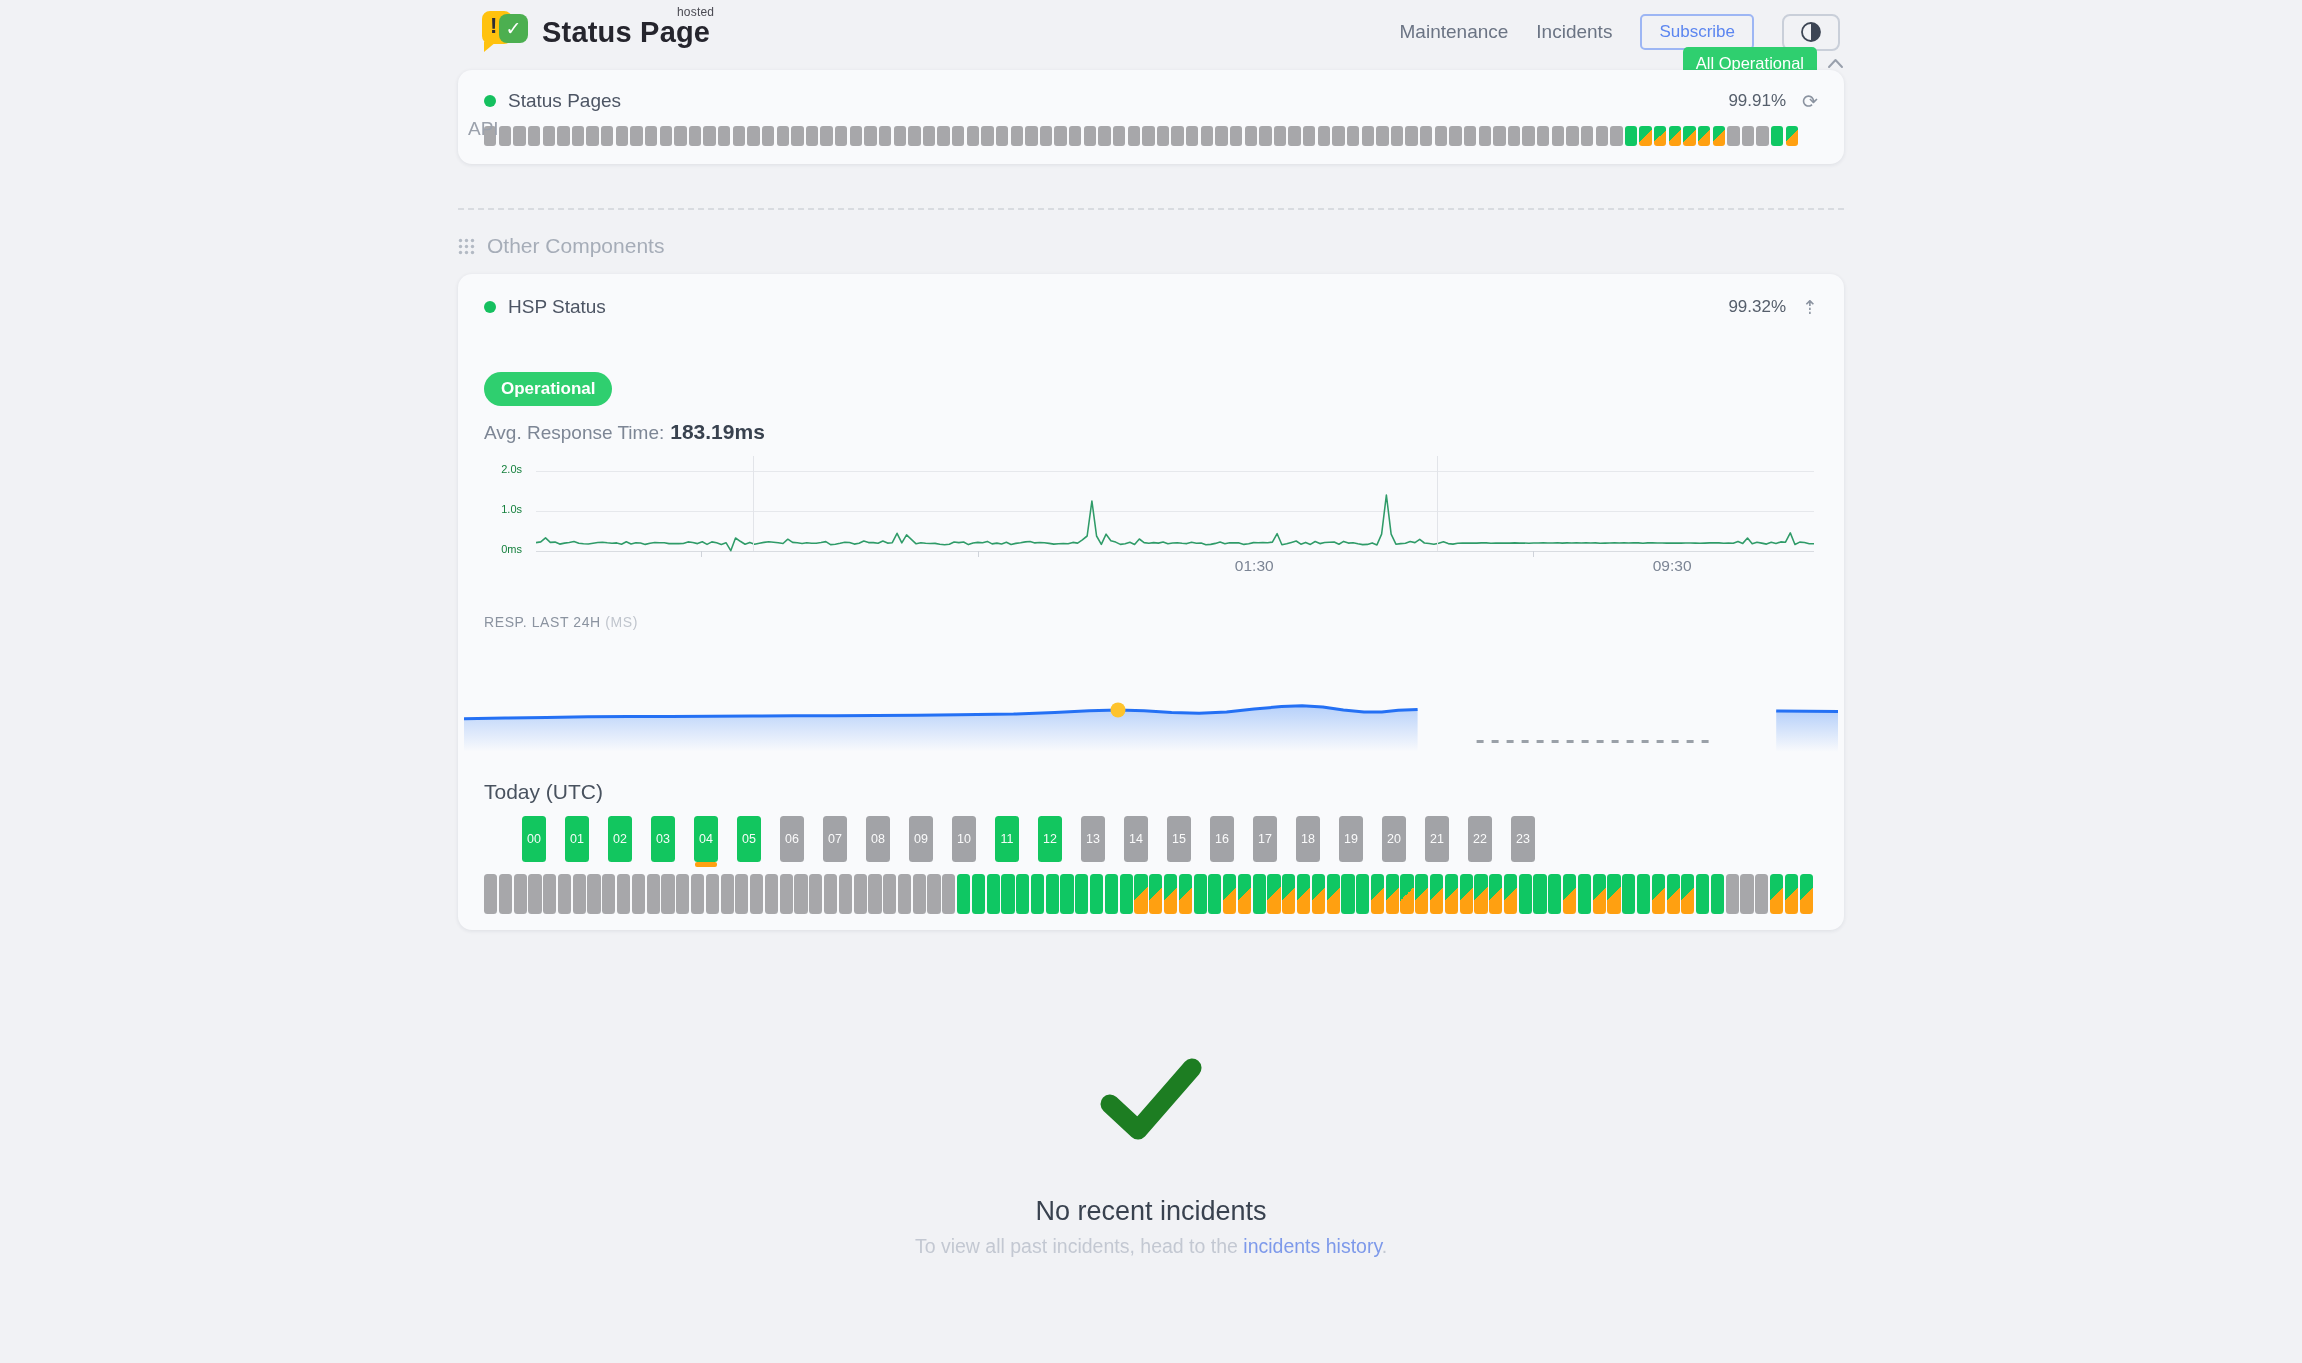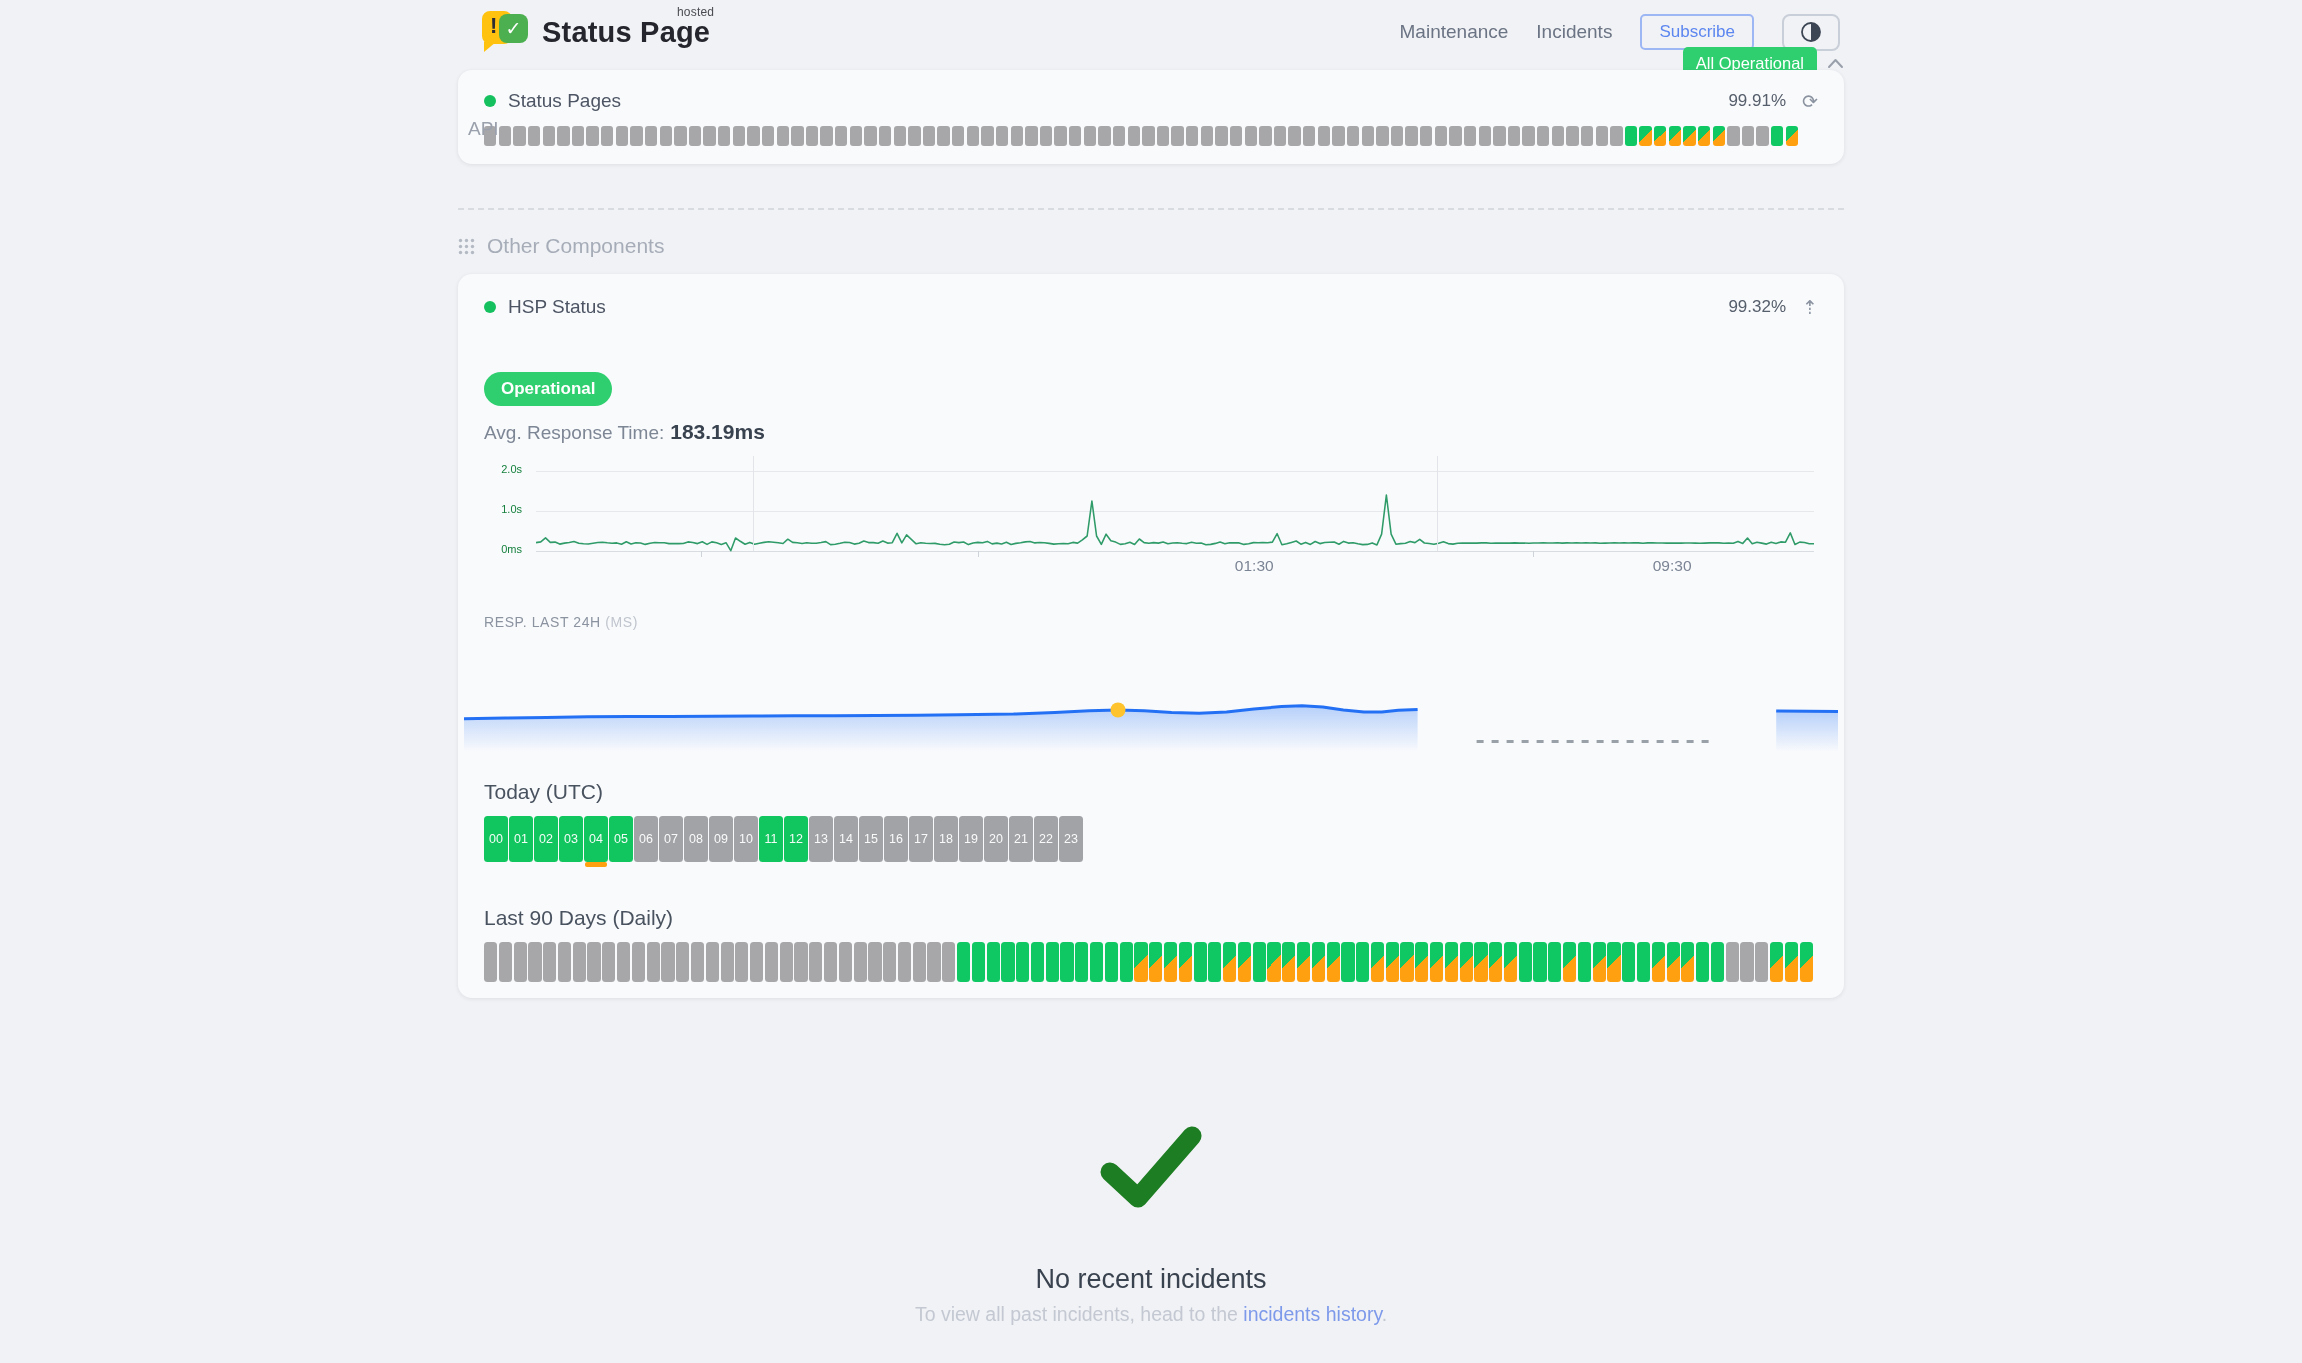--- a/index.html
+++ b/index.html
@@ -72,21 +72,21 @@
   .c1-tick{position:absolute;top:95px;height:6px;width:1px;background:#cfd3da;}
   .c1-xlabel{position:absolute;top:101px;transform:translateX(-50%);font-size:15.5px;color:#7b8494;}
   .c1-svg{position:absolute;left:0;top:0;width:100%;height:105px;}
 
   
   .chart2{margin:16px -20px 0 -20px;height:110px;}
   .chart2 svg{display:block;width:100%;height:110px;}
 
   
   .block-title{margin-top:24px;font-size:21px;color:#49525f;}
-  .hourrow{display:flex;gap:1px;margin-top:12px;}
+  .hourrow{display:flex;gap:19px;margin-top:12px;margin-left:38px;}
   .hb{position:relative;width:24px;height:46px;border-radius:3.5px;flex:0 0 auto;
     display:flex;align-items:center;justify-content:center;}
   .hb span{font-size:12.5px;color:rgba(255,255,255,.95);}
   .hb-u{background:#12c65f;}
   .hb-e{background:#a2a3a7;}
   .hb-mark:after{content:"";position:absolute;left:1px;right:1px;bottom:-5px;height:5px;
     background:#ffa011;border-radius:2px;}
   .days-title{margin-top:44px;}
   .dayrow{display:flex;gap:1.6px;margin-top:12px;}
   .db{width:13.2px;height:40px;border-radius:3.5px;flex:0 0 auto;}
@@ -396,21 +396,20 @@
           <span>21</span>
         </div>
         <div class="hb hb-e">
           <span>22</span>
         </div>
         <div class="hb hb-e">
           <span>23</span>
         </div>
       </div>
 
-    <div class="block-title days-title">Last 90 Days (Daily)</div>
     <div class="dayrow" id="day-blocks">
         <div class="db db-e"></div>
         <div class="db db-e"></div>
         <div class="db db-e"></div>
         <div class="db db-e"></div>
         <div class="db db-e"></div>
         <div class="db db-e"></div>
         <div class="db db-e"></div>
         <div class="db db-e"></div>
         <div class="db db-e"></div>

